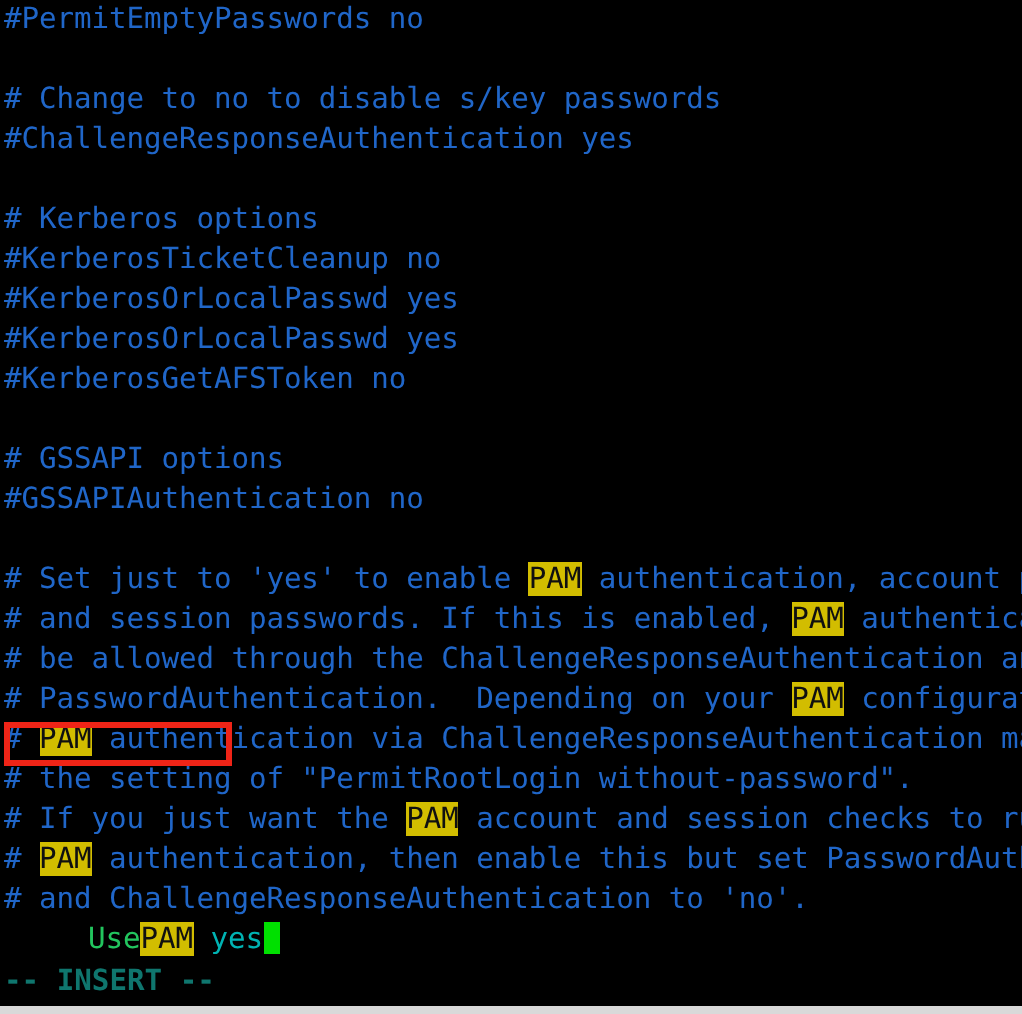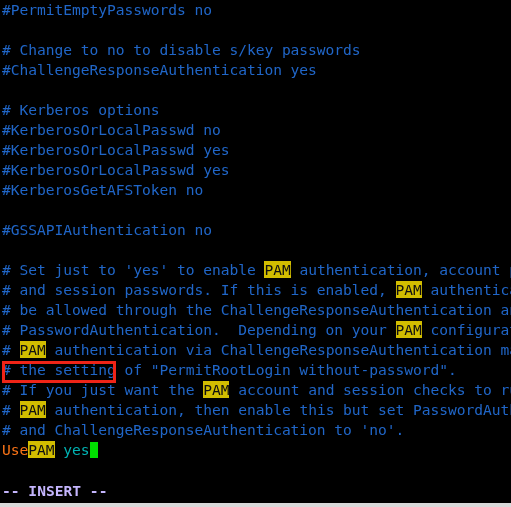--- a/index.html
+++ b/index.html
@@ -35,21 +35,21 @@
     font-size: 14.6px;
     letter-spacing: -0.04px;
     white-space: pre;
     padding-left: 2px;
     color: #2a6fd0;
   }
 
   .tok { white-space: pre; }
 
   .comment   { color: #2066c8; }
-  .keyword   { color: #f97316; }
+  .keyword   { color: #22c55e; margin-left: 42px; }
   .value     { color: #00b3b3; }
   .plain     { color: #c8c8c8; }
   .hl-pam    { background: #d2bd00; color: #101010; }
 
   .cursor {
     display: inline-block;
     width: 8px;
     height: 16px;
     vertical-align: -3px;
     background: #00e000;
@@ -68,21 +68,21 @@
 
   #status-line {
     position: absolute;
     left: 0;
     top: 481px;
     height: 20px;
     line-height: 20px;
     padding-left: 2px;
     font-size: 14.6px;
     font-weight: bold;
-    color: #c4b5fd;
+    color: #0f766e;
     white-space: pre;
   }
 
   #bottom-bar {
     position: absolute;
     left: 0;
     bottom: 0;
     width: 511px;
     height: 4px;
     background: #d9d9d9;
@@ -93,25 +93,26 @@
 
 <div id="terminal">
 
   <div id="code-area">
       <div class="line"><span class="tok comment">#PermitEmptyPasswords no</span></div>
       <div class="line">&nbsp;</div>
       <div class="line"><span class="tok comment"># Change to no to disable s/key passwords</span></div>
       <div class="line"><span class="tok comment">#ChallengeResponseAuthentication yes</span></div>
       <div class="line">&nbsp;</div>
       <div class="line"><span class="tok comment"># Kerberos options</span></div>
-      <div class="line"><span class="tok comment">#KerberosOrLocalPasswd no</span></div>
+      <div class="line"><span class="tok comment">#KerberosTicketCleanup no</span></div>
       <div class="line"><span class="tok comment">#KerberosOrLocalPasswd yes</span></div>
       <div class="line"><span class="tok comment">#KerberosOrLocalPasswd yes</span></div>
       <div class="line"><span class="tok comment">#KerberosGetAFSToken no</span></div>
       <div class="line">&nbsp;</div>
+      <div class="line"><span class="tok comment"># GSSAPI options</span></div>
       <div class="line"><span class="tok comment">#GSSAPIAuthentication no</span></div>
       <div class="line">&nbsp;</div>
       <div class="line"><span class="tok comment"># Set just to 'yes' to enable </span><span class="tok hl-pam">PAM</span><span class="tok comment"> authentication, account processing,</span></div>
       <div class="line"><span class="tok comment"># and session passwords. If this is enabled, </span><span class="tok hl-pam">PAM</span><span class="tok comment"> authentication will</span></div>
       <div class="line"><span class="tok comment"># be allowed through the ChallengeResponseAuthentication and</span></div>
       <div class="line"><span class="tok comment"># PasswordAuthentication.  Depending on your </span><span class="tok hl-pam">PAM</span><span class="tok comment"> configuration,</span></div>
       <div class="line"><span class="tok comment"># </span><span class="tok hl-pam">PAM</span><span class="tok comment"> authentication via ChallengeResponseAuthentication may bypass</span></div>
       <div class="line"><span class="tok comment"># the setting of "PermitRootLogin without-password".</span></div>
       <div class="line"><span class="tok comment"># If you just want the </span><span class="tok hl-pam">PAM</span><span class="tok comment"> account and session checks to run without</span></div>
       <div class="line"><span class="tok comment"># </span><span class="tok hl-pam">PAM</span><span class="tok comment"> authentication, then enable this but set PasswordAuthentication</span></div>

